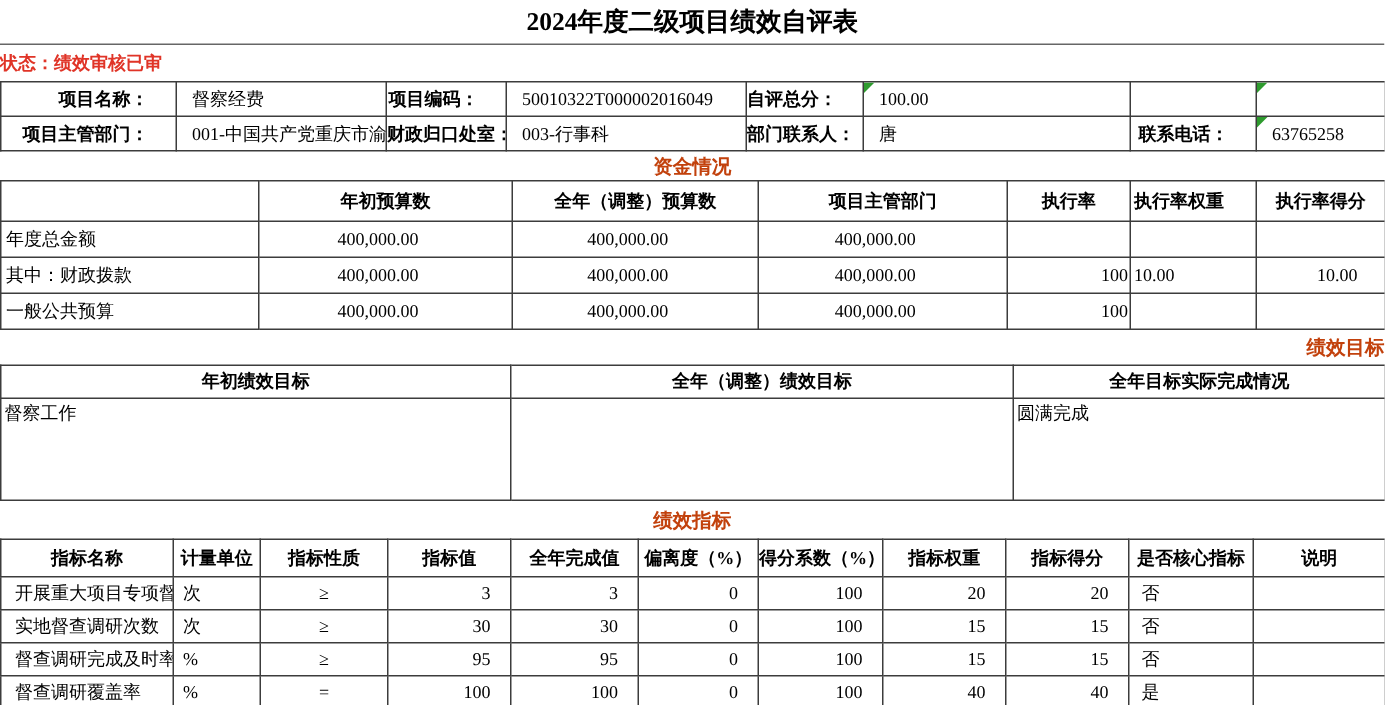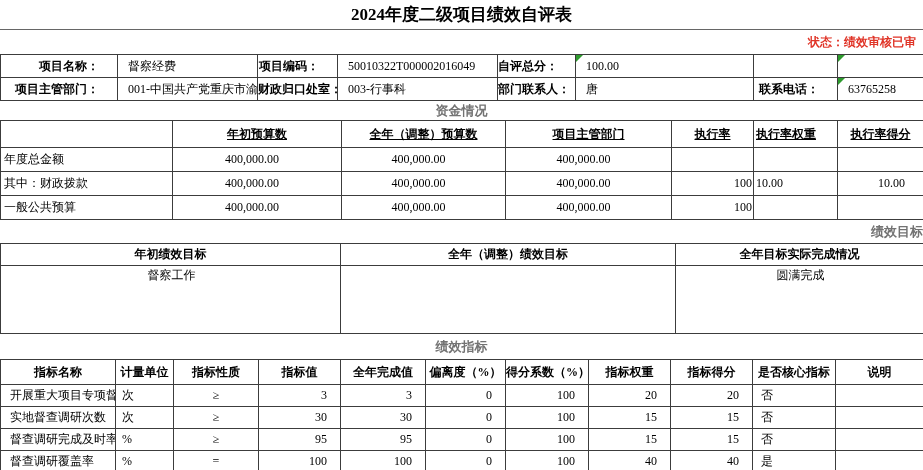--- a/index.html
+++ b/index.html
@@ -1,46 +1,46 @@
 <!DOCTYPE html>
 <html><head>
 <meta charset="utf-8">
 <style>
   html,body{margin:0;padding:0;background:#fff;}
   body{width:923px;height:470px;overflow:hidden;
        font-family:"Liberation Serif","DejaVu Serif",serif;color:#000;}
   .page{width:923px;}
   .title{height:29px;line-height:29px;text-align:center;font-size:17px;font-weight:bold;
          border-bottom:1px solid #666;}
-  .status{height:24px;line-height:24px;text-align:right;padding-right:7px;
+  .status{height:24px;line-height:24px;padding-right:25px;
           color:#e03427;font-weight:bold;font-size:12px;box-sizing:border-box;}
   table{border-collapse:collapse;table-layout:fixed;width:923px;font-size:12px;}
   td,th{border:1px solid #3c3c3c;overflow:hidden;white-space:nowrap;padding:0;
         font-weight:normal;text-align:left;box-sizing:border-box;}
   th{font-weight:bold;text-align:center;}
   .t1 tr{height:23px;}
-  .t2 tr.hdr{height:27px;text-decoration:underline;} .t2 tr.data{height:24px;margin-top:12px;}
+  .t2 tr.hdr{height:27px;} .t2 tr.data{height:24px;margin-top:12px;}
   .t3 tr.hdr{height:22px;padding-left:25px;} .t3 tr.data{height:68px;}
-  .t3 tr.data td{vertical-align:top;padding-top:1px;text-align:center;}
+  .t3 tr.data td{vertical-align:top;padding-top:1px;}
   .t4 tr.hdr{height:25px;} .t4 tr.data{height:22px;}
   .lbl{font-weight:bold;text-align:right;padding-right:18px;}
   .val{padding-left:10px;}
   .rowlabel{padding-left:3px;}
   .num{text-align:center;padding-right:10px;}
   .rate{text-align:right;padding-right:1px;}
   .wleft{padding-left:2px;}
   .score{text-align:right;padding-right:18px;}
   .hleft{text-align:left;padding-left:2px;}
   .name{padding-left:9px;}
   .unit{padding-left:6px;}
   .nat{text-align:center;}
   .n2{text-align:right;padding-right:13px;}
   .core{padding-left:8px;}
   .cellpad{padding-left:2px;}
-  .section{text-align:center;color:#737373;font-weight:bold;font-size:13px;
+  .section{text-align:center;color:#c2410c;font-weight:bold;font-size:13px;
            font-family:"Liberation Sans","DejaVu Sans",sans-serif;}
   .sec1{height:19px;line-height:20px;}
   .sec2{height:23px;line-height:24px;text-align:right;}
   .sec3{height:25px;line-height:26px;}
   .rel{position:relative;}
   .corner{position:absolute;top:0;left:0;width:0;height:0;
           border-top:7px solid #2e9b2e;border-right:7px solid transparent;}
 </style>
 </head>
 <body>

